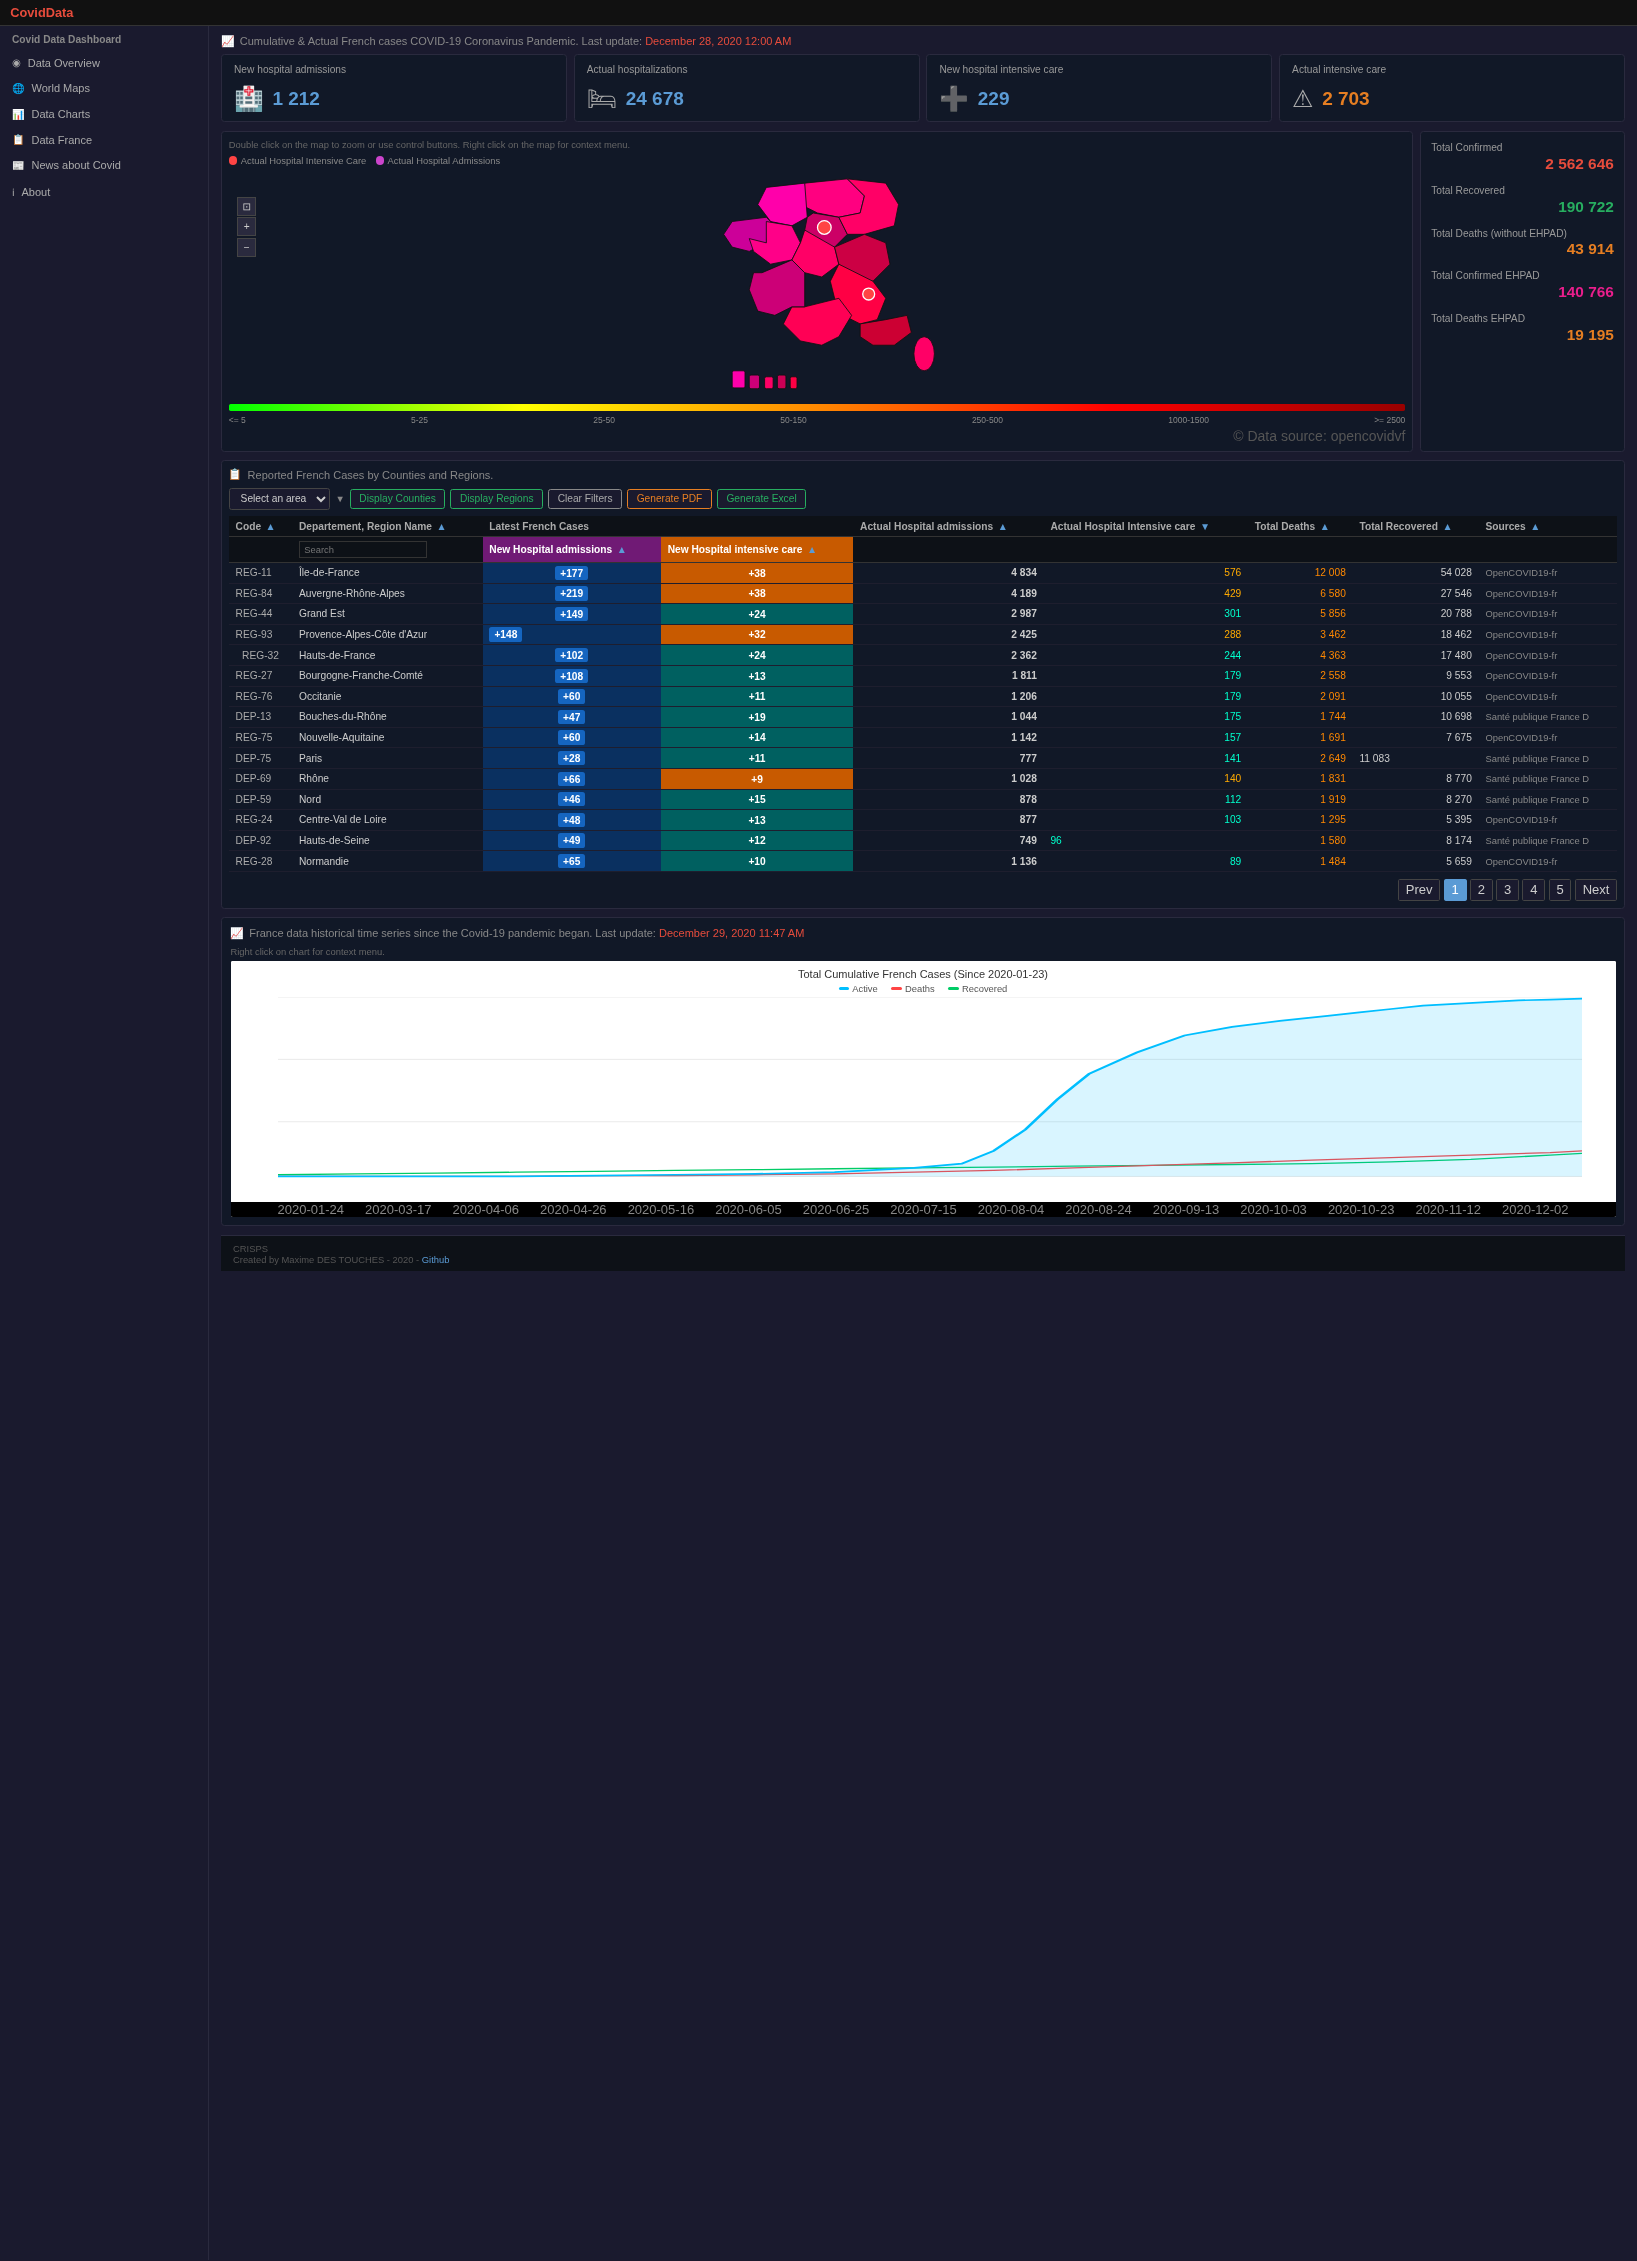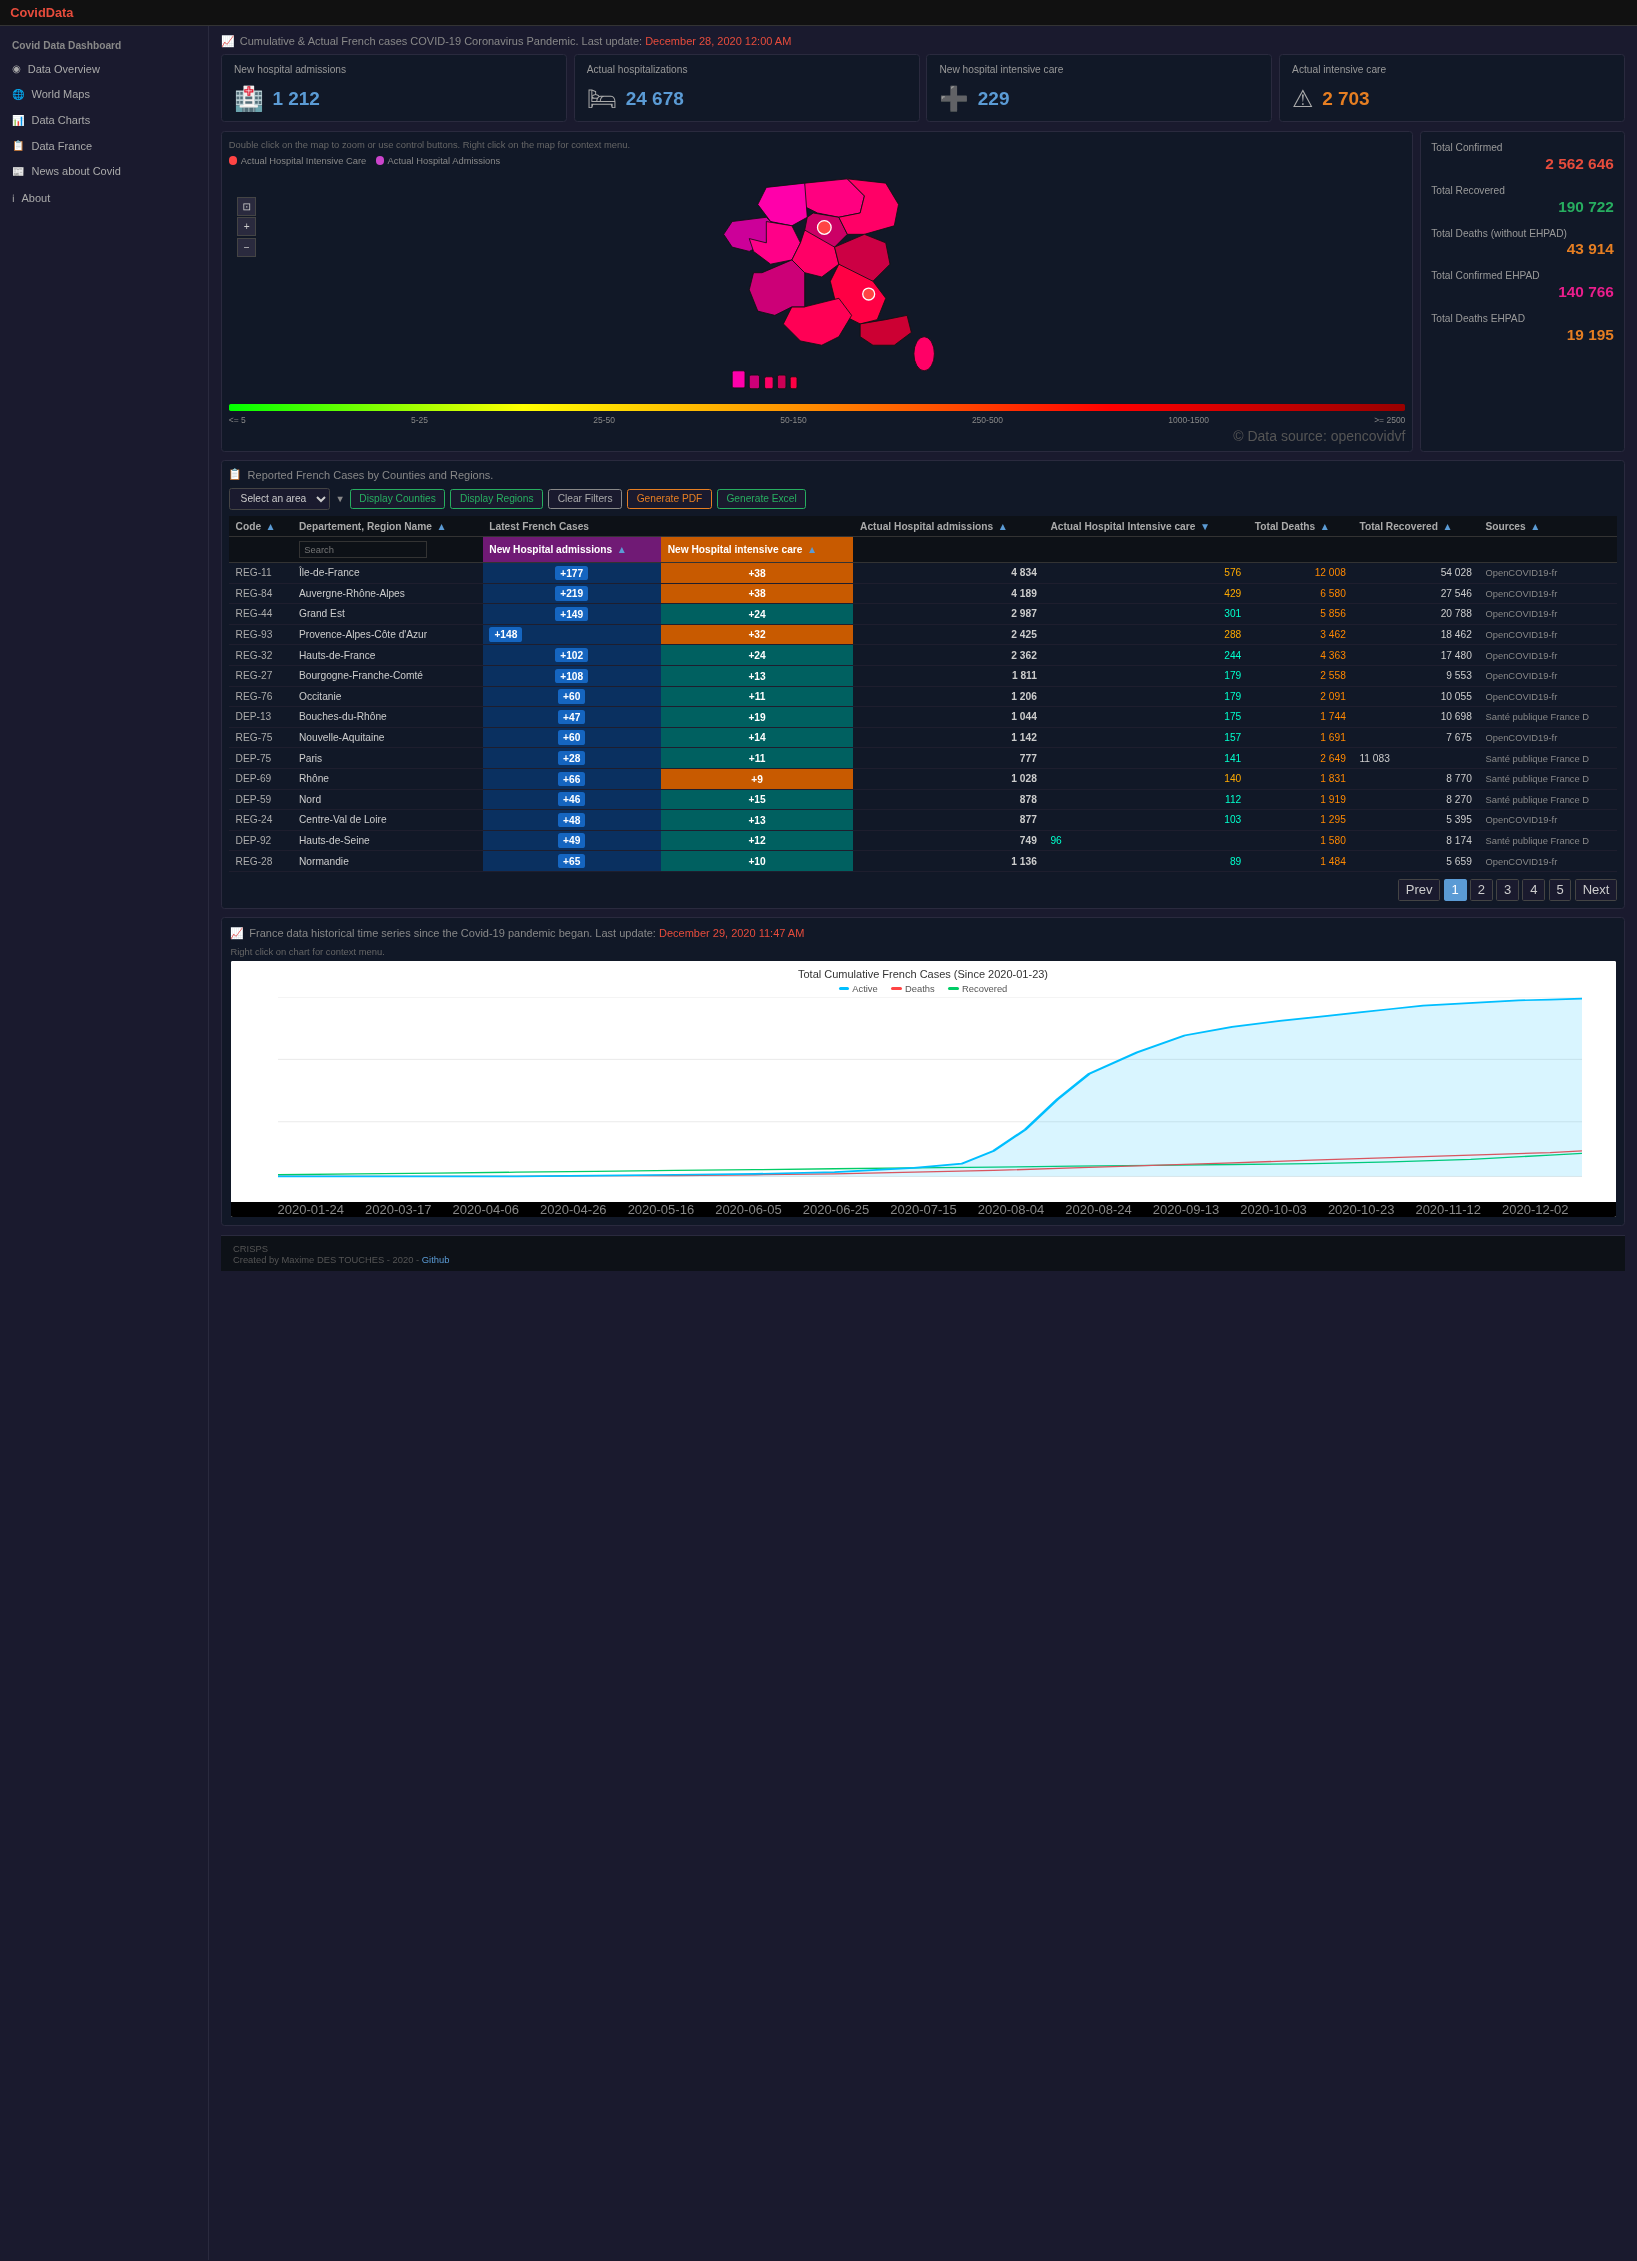--- a/index.html
+++ b/index.html
@@ -25,21 +25,21 @@
     }
     
     .layout {
       display: flex;
       min-height: calc(2261px - 27px);
     }
     .sidebar {
       width: 209px;
       background: #1a1a2e;
       border-right: 0.9px solid #2a2a3e;
-      padding-top: 7px;
+      padding-top: 1px;
       flex-shrink: 0;
     }
     .sidebar-title {
       color: #888;
       font-size: 10.2px;
       padding: 6.8px 12px 5.1px;
       font-weight: bold;
     }
     .sidebar-item {
       display: flex;
@@ -637,21 +637,21 @@
       <td style="background:#c85a00;text-align:center;">
         <span style="color:#fff;font-weight:bold;padding:1.7px 4.3px;">+32</span>
       </td>
       <td class="cell-blue" style="text-align:right;">2 425</td>
       <td style="color:#ffaa00;text-align:right;">288</td>
       <td style="color:#ff8800;text-align:right;">3 462</td>
       <td style="color:#ccc;text-align:right;">18 462</td>
       <td style="color:#888;font-size:9.4px;">OpenCOVID19-fr</td>
     </tr>
             <tr>
-      <td style="color:#aaa;">REG-32</td>
+      <td style="color:#aaa;text-align:center;">REG-32</td>
       <td style="color:#ccc;">Hauts-de-France</td>
       <td style="background:#0a3060;text-align:center;">
         <span class="badge-blue">+102</span>
       </td>
       <td style="background:#006060;text-align:center;">
         <span style="color:#fff;font-weight:bold;padding:1.7px 4.3px;">+24</span>
       </td>
       <td class="cell-blue" style="text-align:right;">2 362</td>
       <td style="color:#00ffcc;text-align:right;">244</td>
       <td style="color:#ff8800;text-align:right;">4 363</td>

